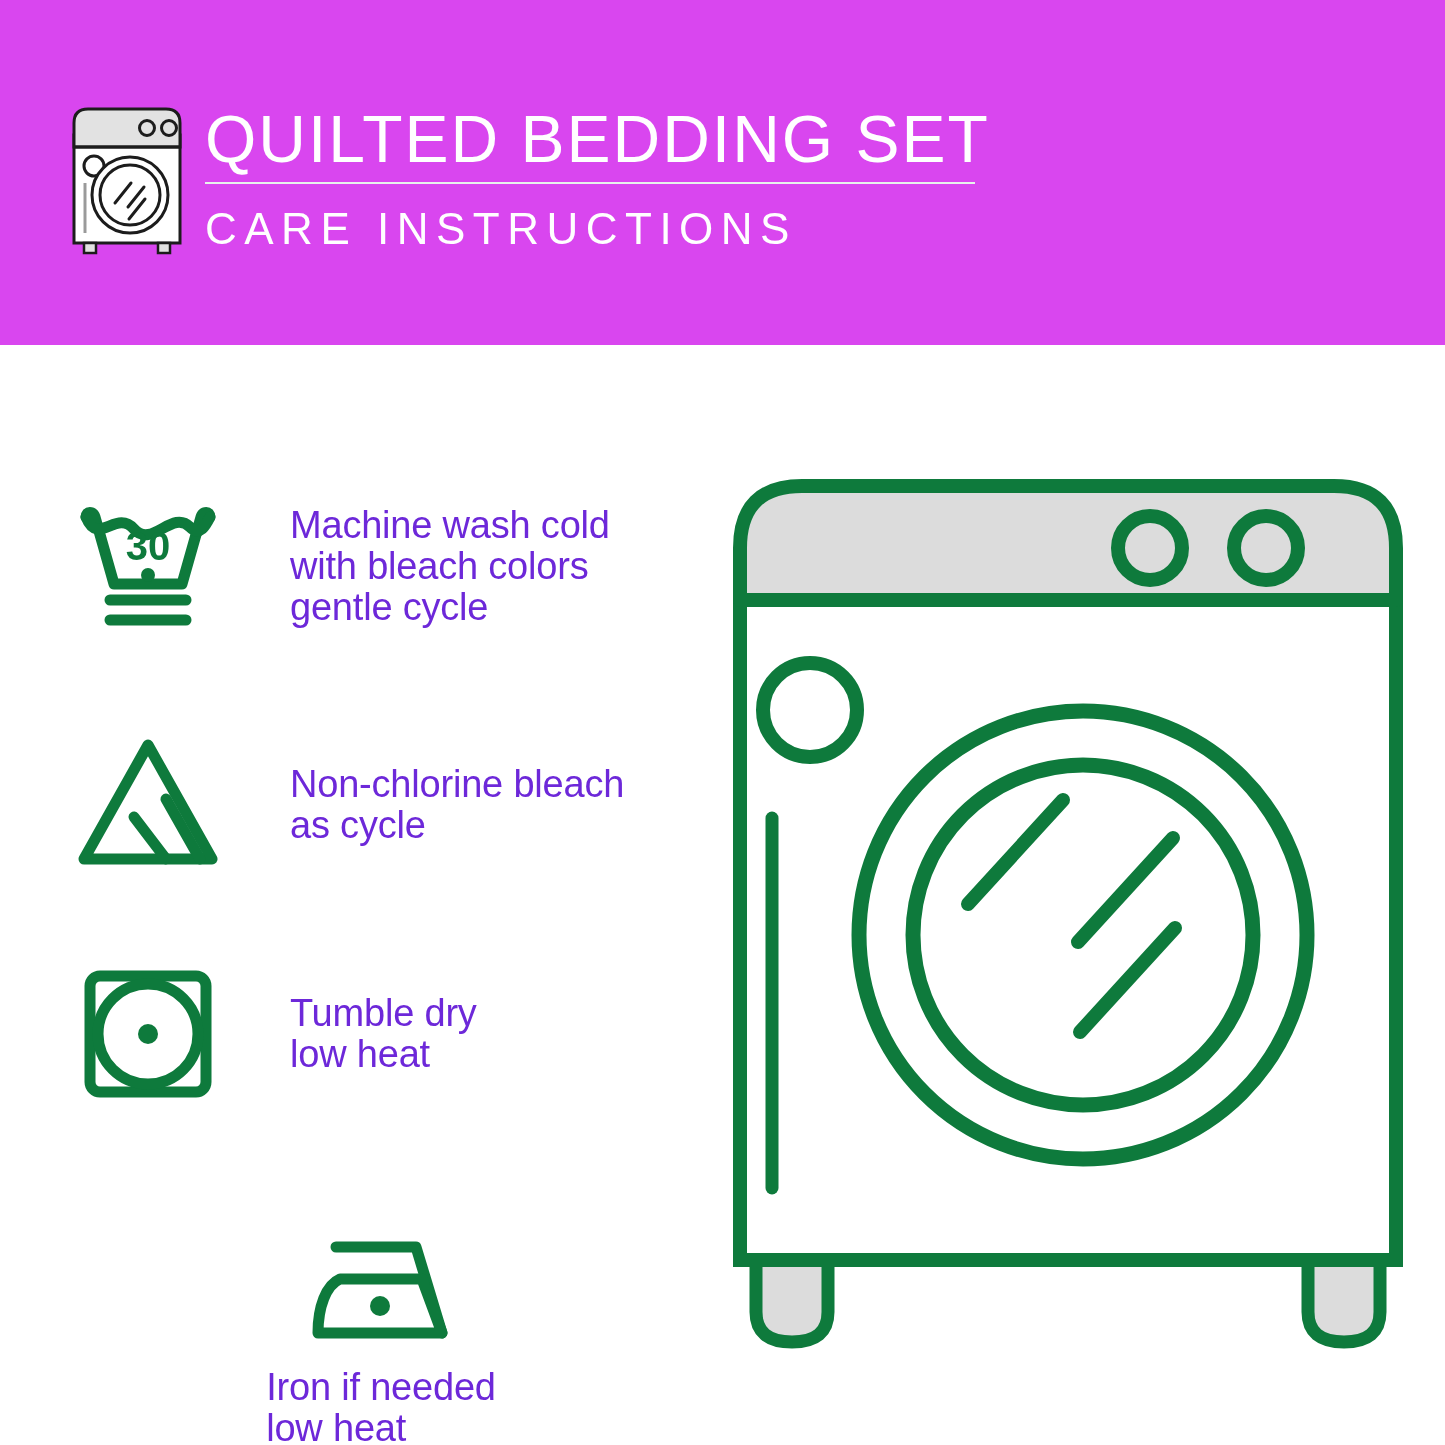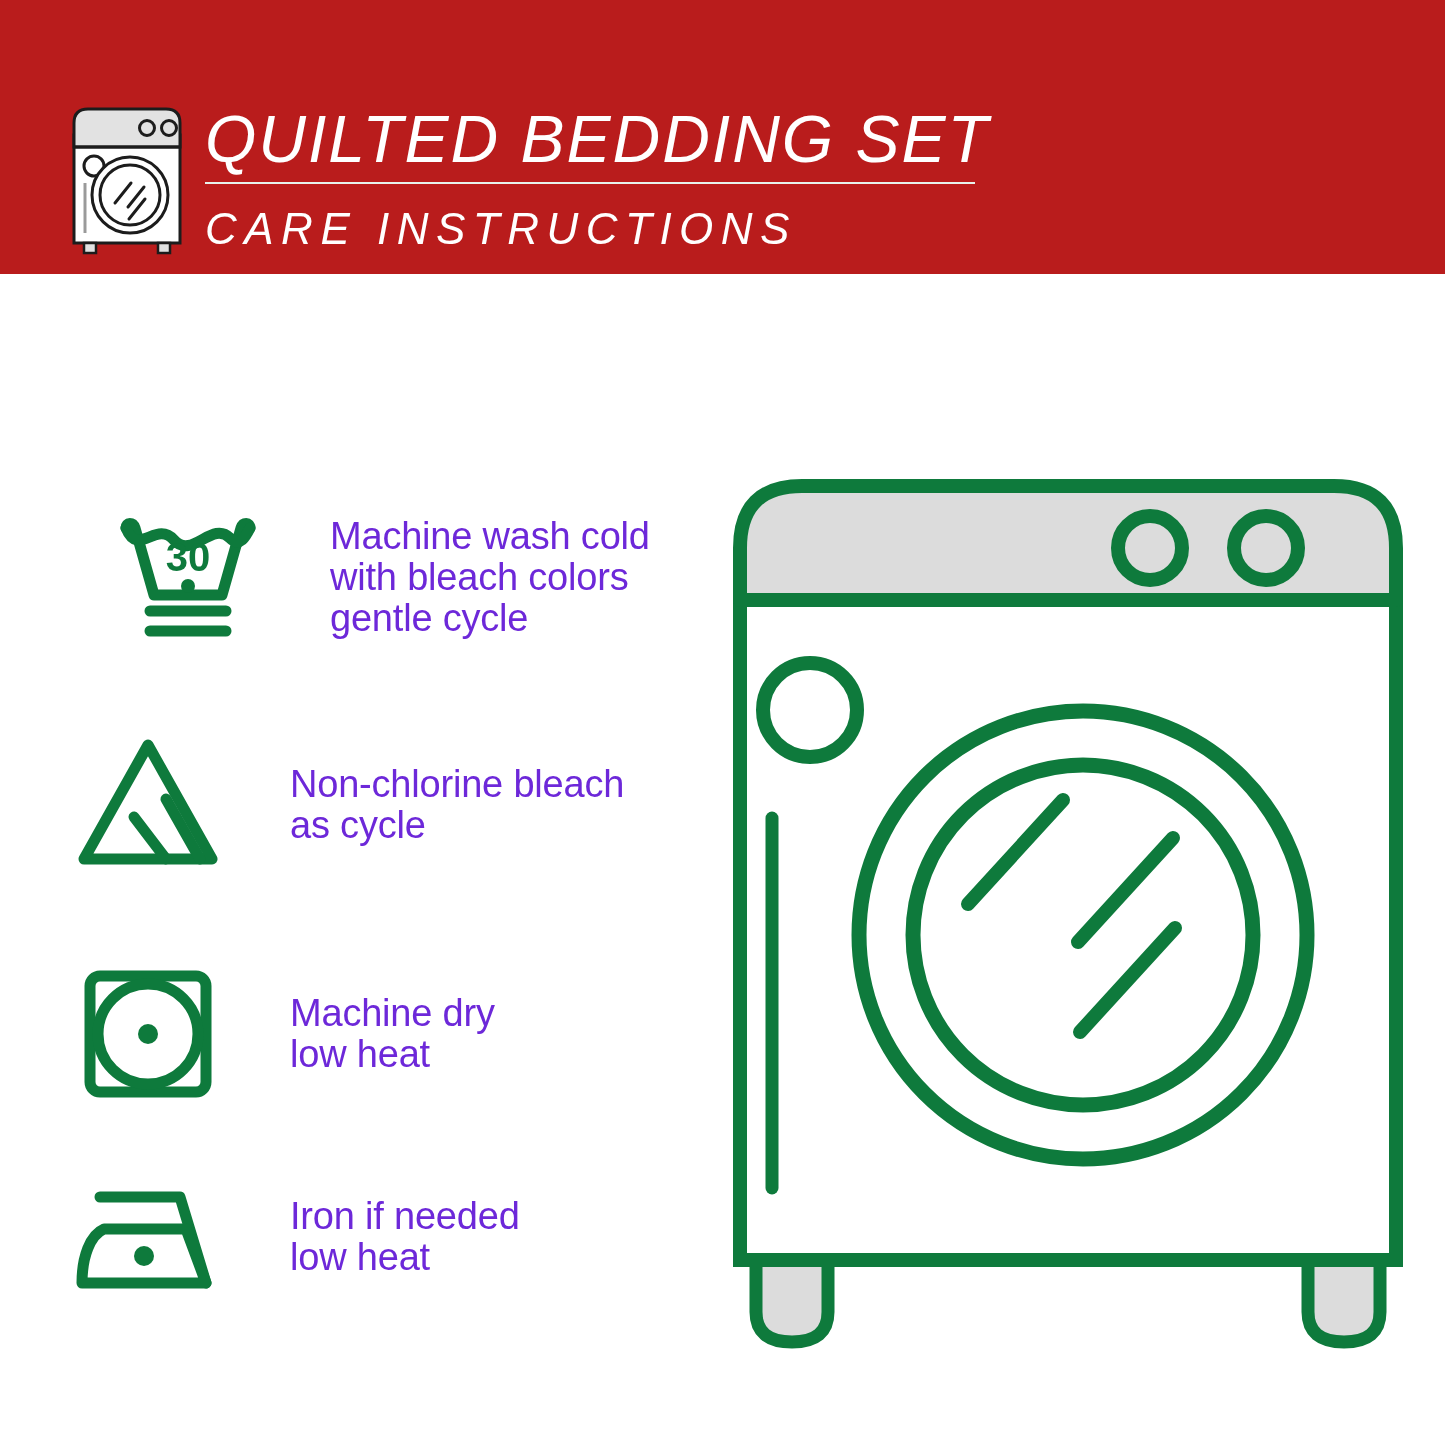--- a/index.html
+++ b/index.html
@@ -17,23 +17,22 @@
     width: 1445px;
     height: 1445px;
     background: #ffffff;
   }
 
   
   #header {
     position: absolute;
     left: 0; top: 0;
     width: 1445px;
-    height: 274px;
-    background: #b91c1c;
-    font-style: italic;
+    height: 345px;
+    background: #d946ef;
   }
 
   #header-logo {
     position: absolute;
     left: 68px;
     top: 103px;
     width: 118px;
     height: 152px;
   }
 
@@ -83,24 +82,24 @@
 
   .care-row {
     position: absolute;
     left: 0;
     width: 700px;
     height: 175px;
     display: flex;
     align-items: center;
   }
 
-  #care-row-0 { top: 145px; padding-left: 40px; }
+  #care-row-0 { top: 134px; }
   #care-row-1 { top: 372px; }
   #care-row-2 { top: 601px; }
-  #care-row-3 { top: 804px; }
+  #care-row-3 { top: 862px; flex-direction: column; }
 
   .care-symbol {
     width: 160px;
     min-width: 160px;
     height: 160px;
     margin-left: 68px;
     display: flex;
     align-items: center;
     justify-content: center;
   }
@@ -212,21 +211,21 @@
       <div class="care-symbol">
         <svg width="160" height="160" viewBox="0 0 160 160" xmlns="http://www.w3.org/2000/svg">
           <g fill="none" stroke="#0E7A3C" stroke-width="11" stroke-linejoin="round">
             <rect x="22" y="22" width="116" height="116" rx="10"></rect>
             <circle cx="80" cy="80" r="50"></circle>
           </g>
           <circle cx="80" cy="80" r="10" fill="#0E7A3C"></circle>
         </svg>
       </div>
       <div class="care-label">
-        <div>Machine dry</div>
+        <div>Tumble dry</div>
         <div>low heat</div>
       </div>
     </div>
 
     <div class="care-row" id="care-row-3">
       <div class="care-symbol">
         <svg width="160" height="160" viewBox="0 0 160 160" xmlns="http://www.w3.org/2000/svg">
           <g fill="none" stroke="#0E7A3C" stroke-width="11" stroke-linecap="round" stroke-linejoin="round">
 
             <path d="M32 40 L112 40 L138 126"></path>

